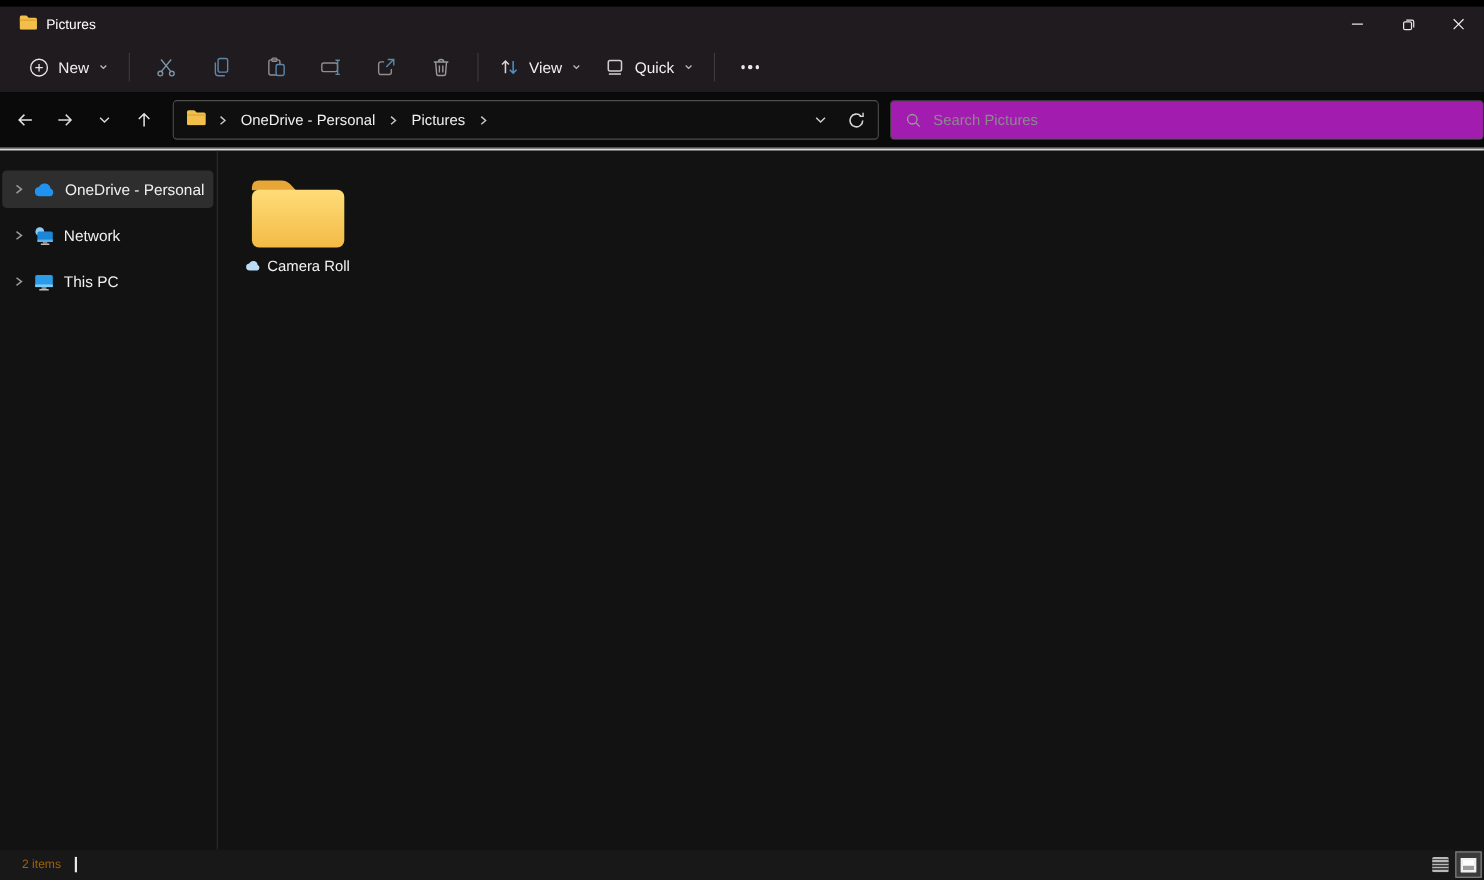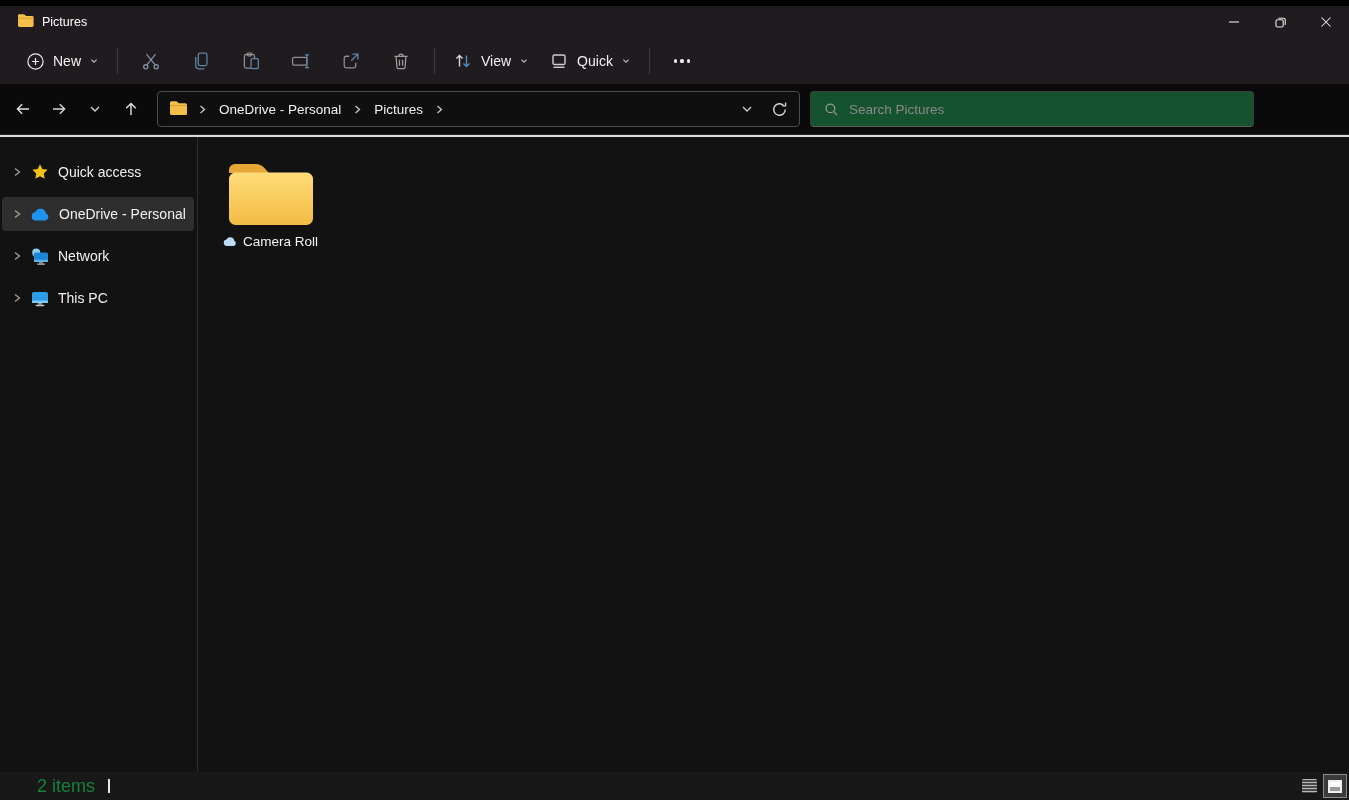--- a/index.html
+++ b/index.html
@@ -27,21 +27,21 @@
   
   .navbar { height:50px; background:#0a0a0a; display:flex; align-items:center; }
   .nav-btn { width:34px; height:34px; display:flex; align-items:center; justify-content:center; background:transparent; border:none; border-radius:4px; cursor:pointer; margin:0 1px; }
   .nav-btn:first-child { margin-left:6px; }
   .addressbar { margin-left:8px; width:643px; height:36px; border:1px solid #4d4d4d; border-radius:4px; display:flex; align-items:center; padding:0 4px 0 11px; background:#0f0f0f; }
   .crumb { display:flex; align-items:center; gap:10px; }
   .crumb-btn { background:transparent; border:none; color:#f0f0f0; font-size:13.5px; font-family:inherit; cursor:pointer; padding:3px 2px; border-radius:3px; }
   .chev-r { display:flex; }
   .ab-spacer { flex:1; }
   .ab-btn { width:32px; height:30px; display:flex; align-items:center; justify-content:center; background:transparent; border:none; border-radius:3px; cursor:pointer; }
-  .searchbox { margin-left:10px; width:444px; height:36px; border:1px solid #3e3e3e; border-bottom-color:#5a5a5a; border-radius:4px; display:flex; align-items:center; padding:0 10px 0 13px; background:#14532d; }
+  .searchbox { margin-left:10px; width:540px; height:36px; border:1px solid #3e3e3e; border-bottom-color:#5a5a5a; border-radius:4px; display:flex; align-items:center; padding:0 10px 0 13px; background:#a21caf; }
   .searchbox input { flex:1; background:transparent; border:none; outline:none; color:#e0e0e0; font-size:13.5px; font-family:inherit; margin-left:10px; }
   .searchbox input::placeholder { color:#8a8a8a; }
 
   .hdivider { height:3px; background:#d9d9d9; border-top:1px solid #2a2a2a; }
 
   
   .bodyrow { display:flex; height:635px; background:#121212; }
   .sidebar { width:198px; border-right:1px solid #2d2d2d; padding-top:14px; }
   .side-item { display:flex; align-items:center; height:34px; margin:4px 3px 8px 2px; padding-left:10px; gap:9px; border-radius:4px; background:transparent; border:none; width:192px; color:#f0f0f0; font-size:14px; font-family:inherit; cursor:pointer; text-align:left; }
   .side-item.selected { background:#2e2e2e; }
@@ -50,21 +50,21 @@
   .content { flex:1; padding:10px 0 0 17px; }
   .tiles { display:flex; gap:2px; }
   .tile { width:111px; height:121px; display:flex; flex-direction:column; align-items:center; border:1px solid transparent; cursor:pointer; background:transparent; }
   .tile.selected { border-color:#838383; }
   .tile .ficon { margin-top:9px; }
   .tile-name { margin-top:5px; display:flex; align-items:center; gap:5px; }
   .tile-name span { font-size:13.5px; color:#f2f2f2; white-space:nowrap;text-align:right; }
 
   
   .statusbar { height:28px; background:#181818; display:flex; align-items:center; }
-  .status-count { margin-left:37px; font-size:18px; color:#15803d; }
+  .status-count { margin-left:20px; font-size:11px; color:#a16207; }
   .status-caret { width:2px; height:14px; background:#e8e8e8; margin-left:13px; }
   .status-spacer { flex:1; }
   .sb-viewbtn { width:24px; height:24px; display:flex; align-items:center; justify-content:center; background:transparent; border:1px solid transparent; cursor:pointer; margin-right:2px; }
   .sb-viewbtn.active { border-color:#8a8a8a; background:#3a3a3a; }
   .listglyph { width:15px; height:14px; background:#b9b9b9; border-radius:1.5px;
     background-image:repeating-linear-gradient(#b9b9b9 0 1.5px, #4a4a4a 1.5px 3px); }
   .thumbglyph { width:14px; height:13px; border:2px solid #efefef; background:#fdfdfd; box-shadow:inset 0 -4px 0 #9a9a9a; }
 </style>
 </head>
 <body>
@@ -259,29 +259,20 @@
         </svg>
       <input type="text" placeholder="Search Pictures" style="">
     </div>
   </div>
 
   <div class="hdivider"></div>
 
   <div class="bodyrow">
     <aside class="sidebar">
 
-      <button class="side-item">
-        <svg width="10" height="12" viewBox="0 0 10 12" fill="none" stroke="#9a9a9a" stroke-width="1.4">
-            <path d="M3 2.5 L7.5 6 L3 9.5"></path>
-          </svg>
-        <svg width="18" height="18" viewBox="0 0 18 18">
-            <path d="M9 1.2 l2.35 4.76 5.25.76 -3.8 3.7 .9 5.23 L9 13.18 4.3 15.65 l.9-5.23 -3.8-3.7 5.25-.76z" fill="#f2c117"></path>
-          </svg>
-        <span class="side-label">Quick access</span>
-      </button>
 
       <button class="side-item selected">
         <svg width="10" height="12" viewBox="0 0 10 12" fill="none" stroke="#9a9a9a" stroke-width="1.4">
             <path d="M3 2.5 L7.5 6 L3 9.5"></path>
           </svg>
         <svg width="19" height="13" viewBox="0 0 19 13">
             <path d="M5 12.5 a4.3 4.3 0 0 1 -.6-8.56 A5.6 5.6 0 0 1 15 5.6 a3.6 3.6 0 0 1 -.4 6.9z" fill="#1f93ef"></path>
           </svg>
         <span class="side-label">OneDrive - Personal</span>
       </button>

